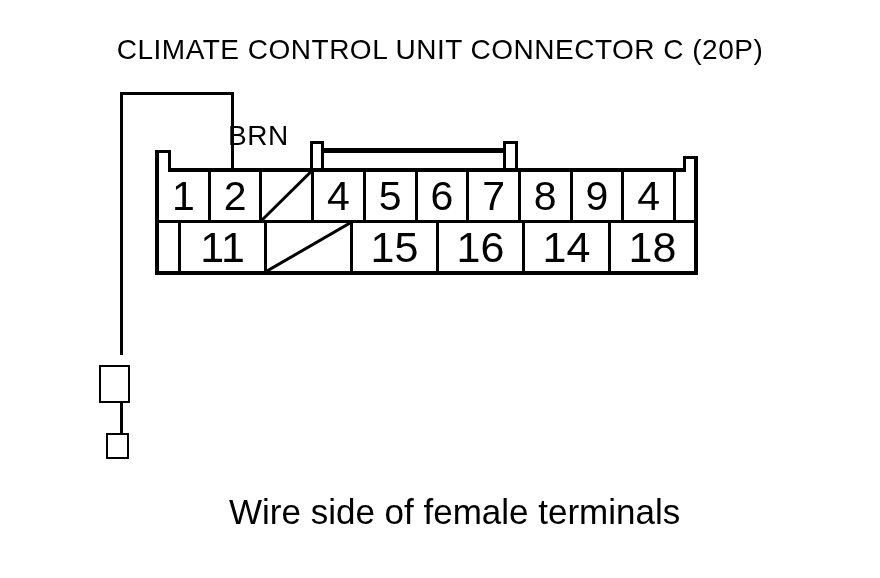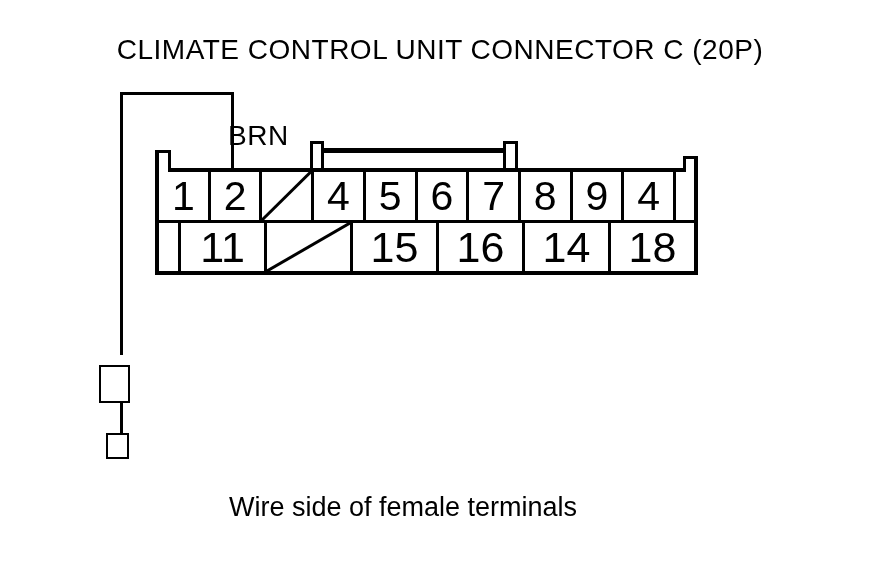--- a/index.html
+++ b/index.html
@@ -23,21 +23,21 @@
     letter-spacing: 0.5px;
     white-space: nowrap;
   }
   .brn-label {
     top: 120px; left: 228px;
     font-size: 28px;
     letter-spacing: 0.5px;
   }
   .caption {
     top: 492px; left: 229px;
-    font-size: 27px;
+    font-size: 35px;
     white-space: nowrap;
   }
 
   
   .w-top-h   { left: 120px; top: 92px;  width: 114px; height: 3px; z-index: 1; }
   .w-right-v { left: 231px; top: 92px;  width: 3px;   height: 80px; z-index: 1; }
   .w-left-v  { left: 120px; top: 92px;  width: 3px;   height: 263px; z-index: 1; }
   .w-mid-v   { left: 120px; top: 402px; width: 3px;   height: 32px; z-index: 1; }
 
   

